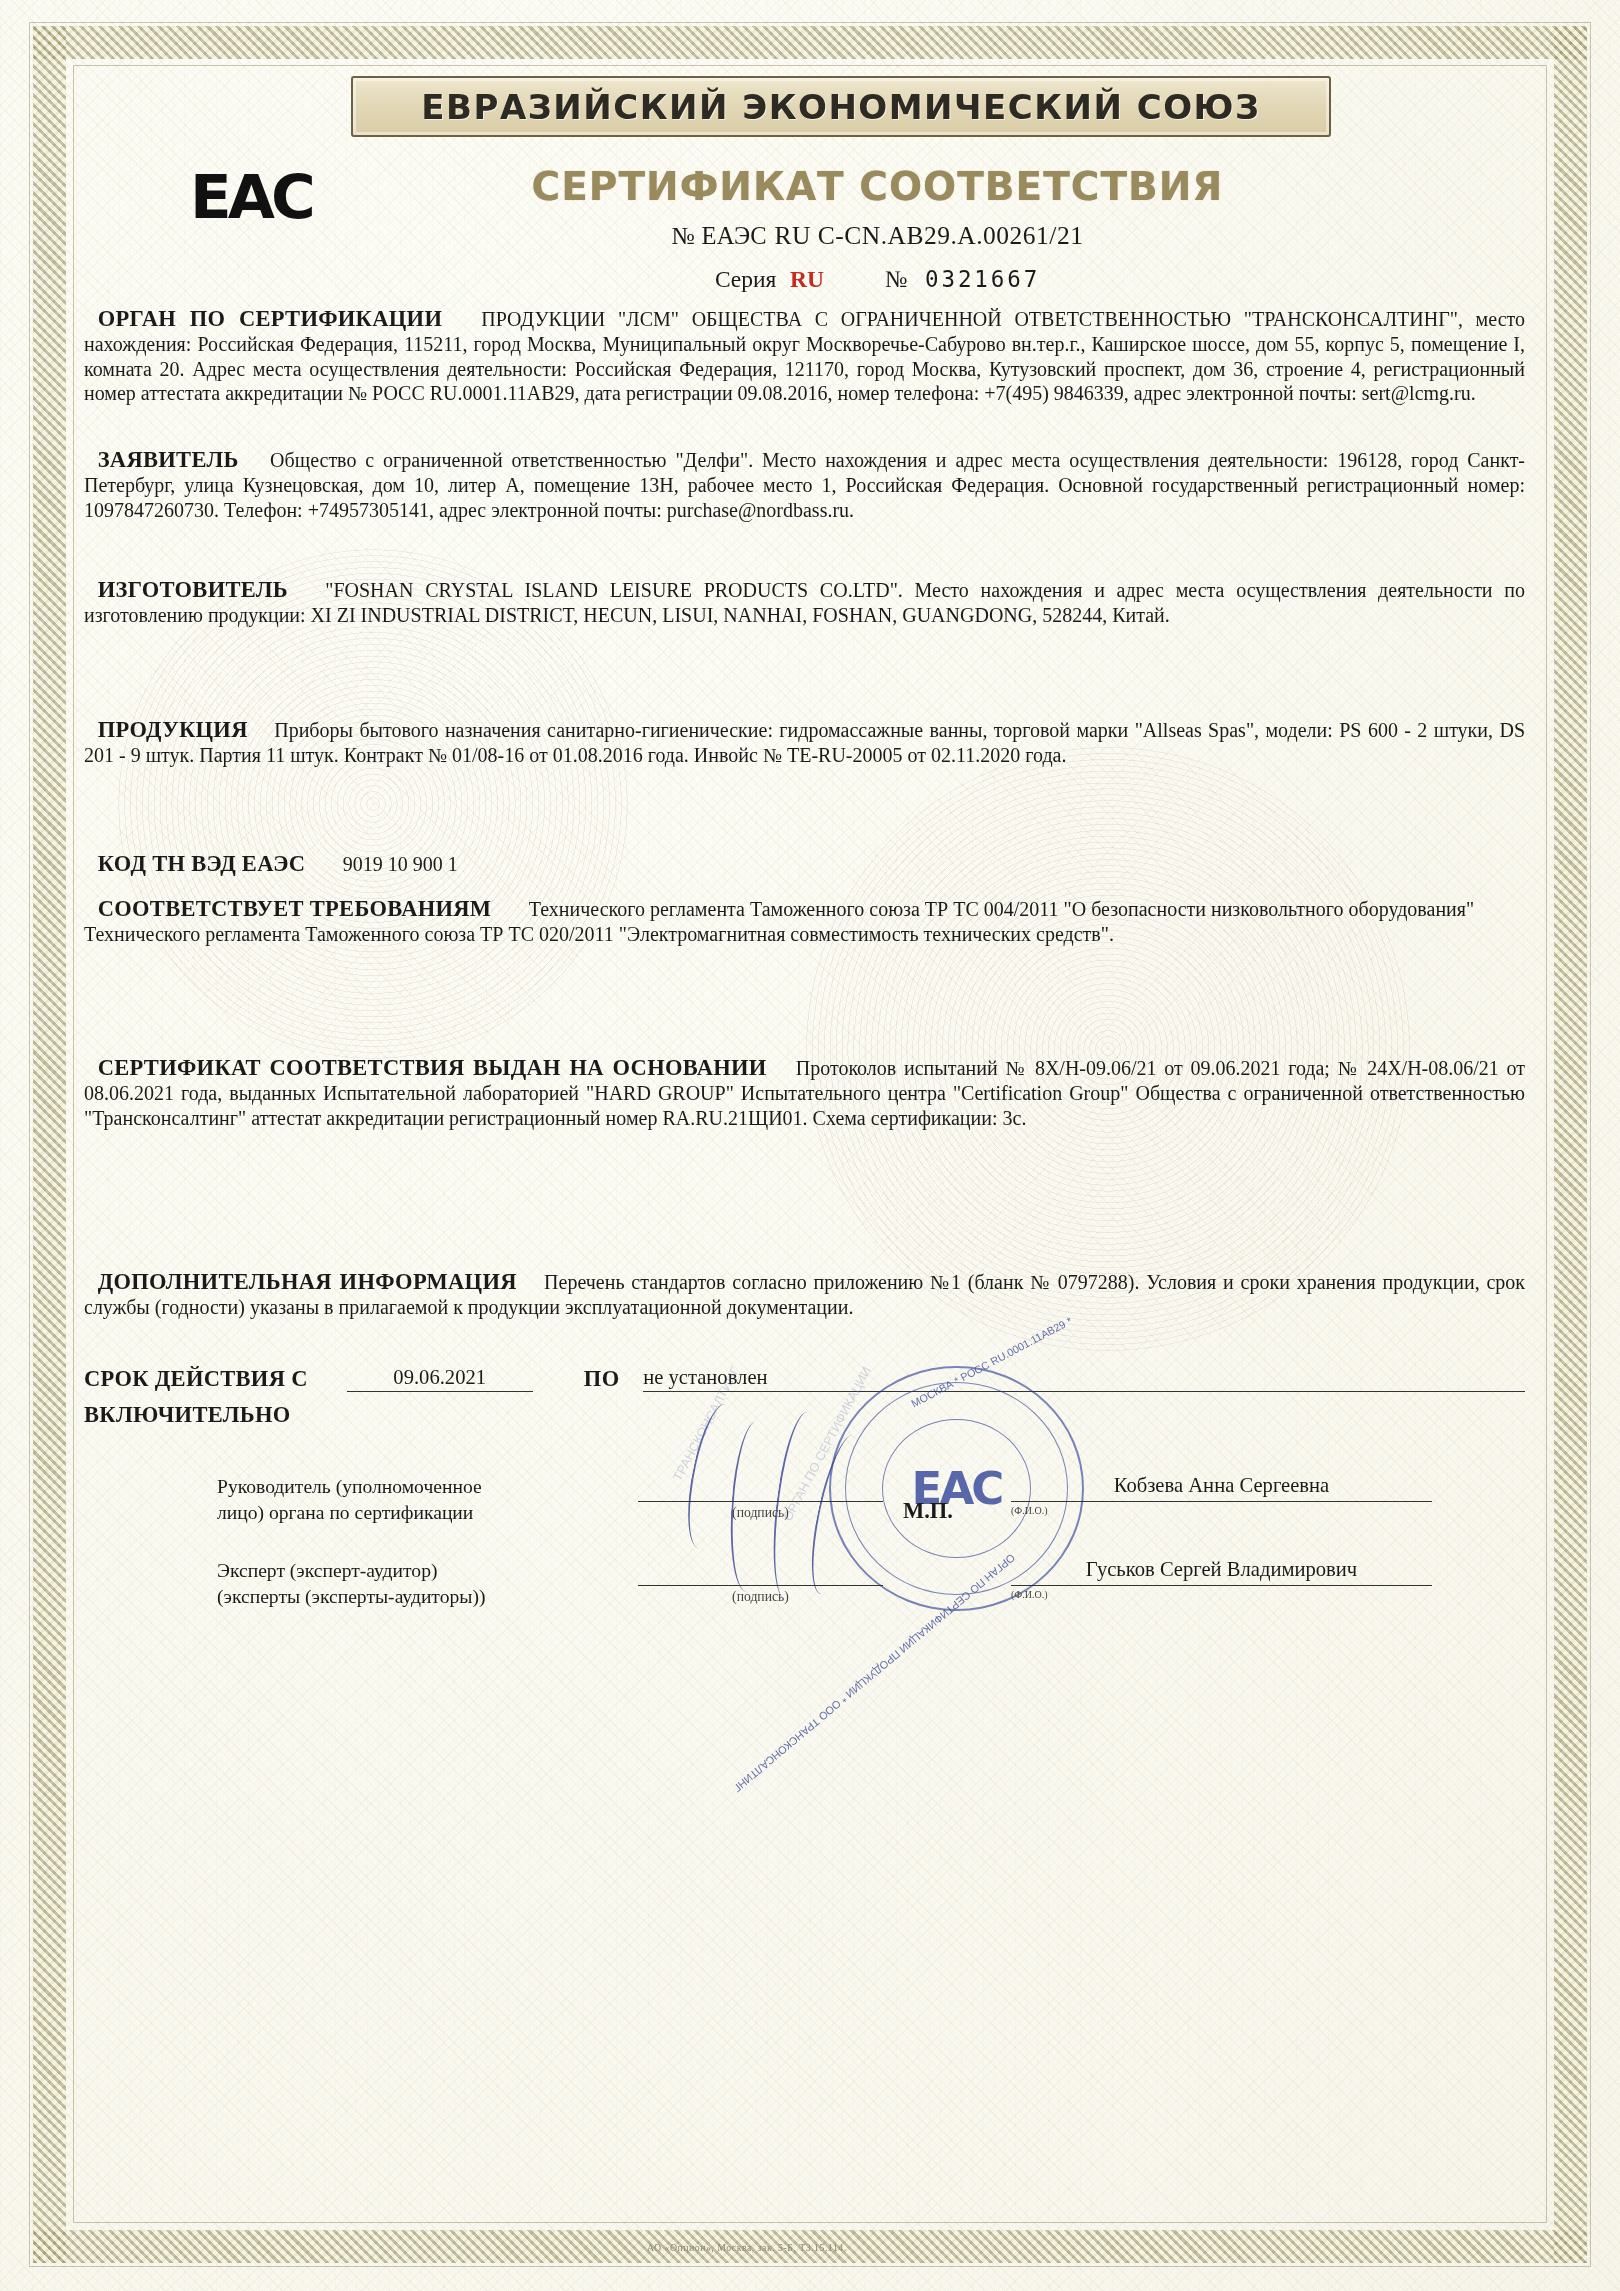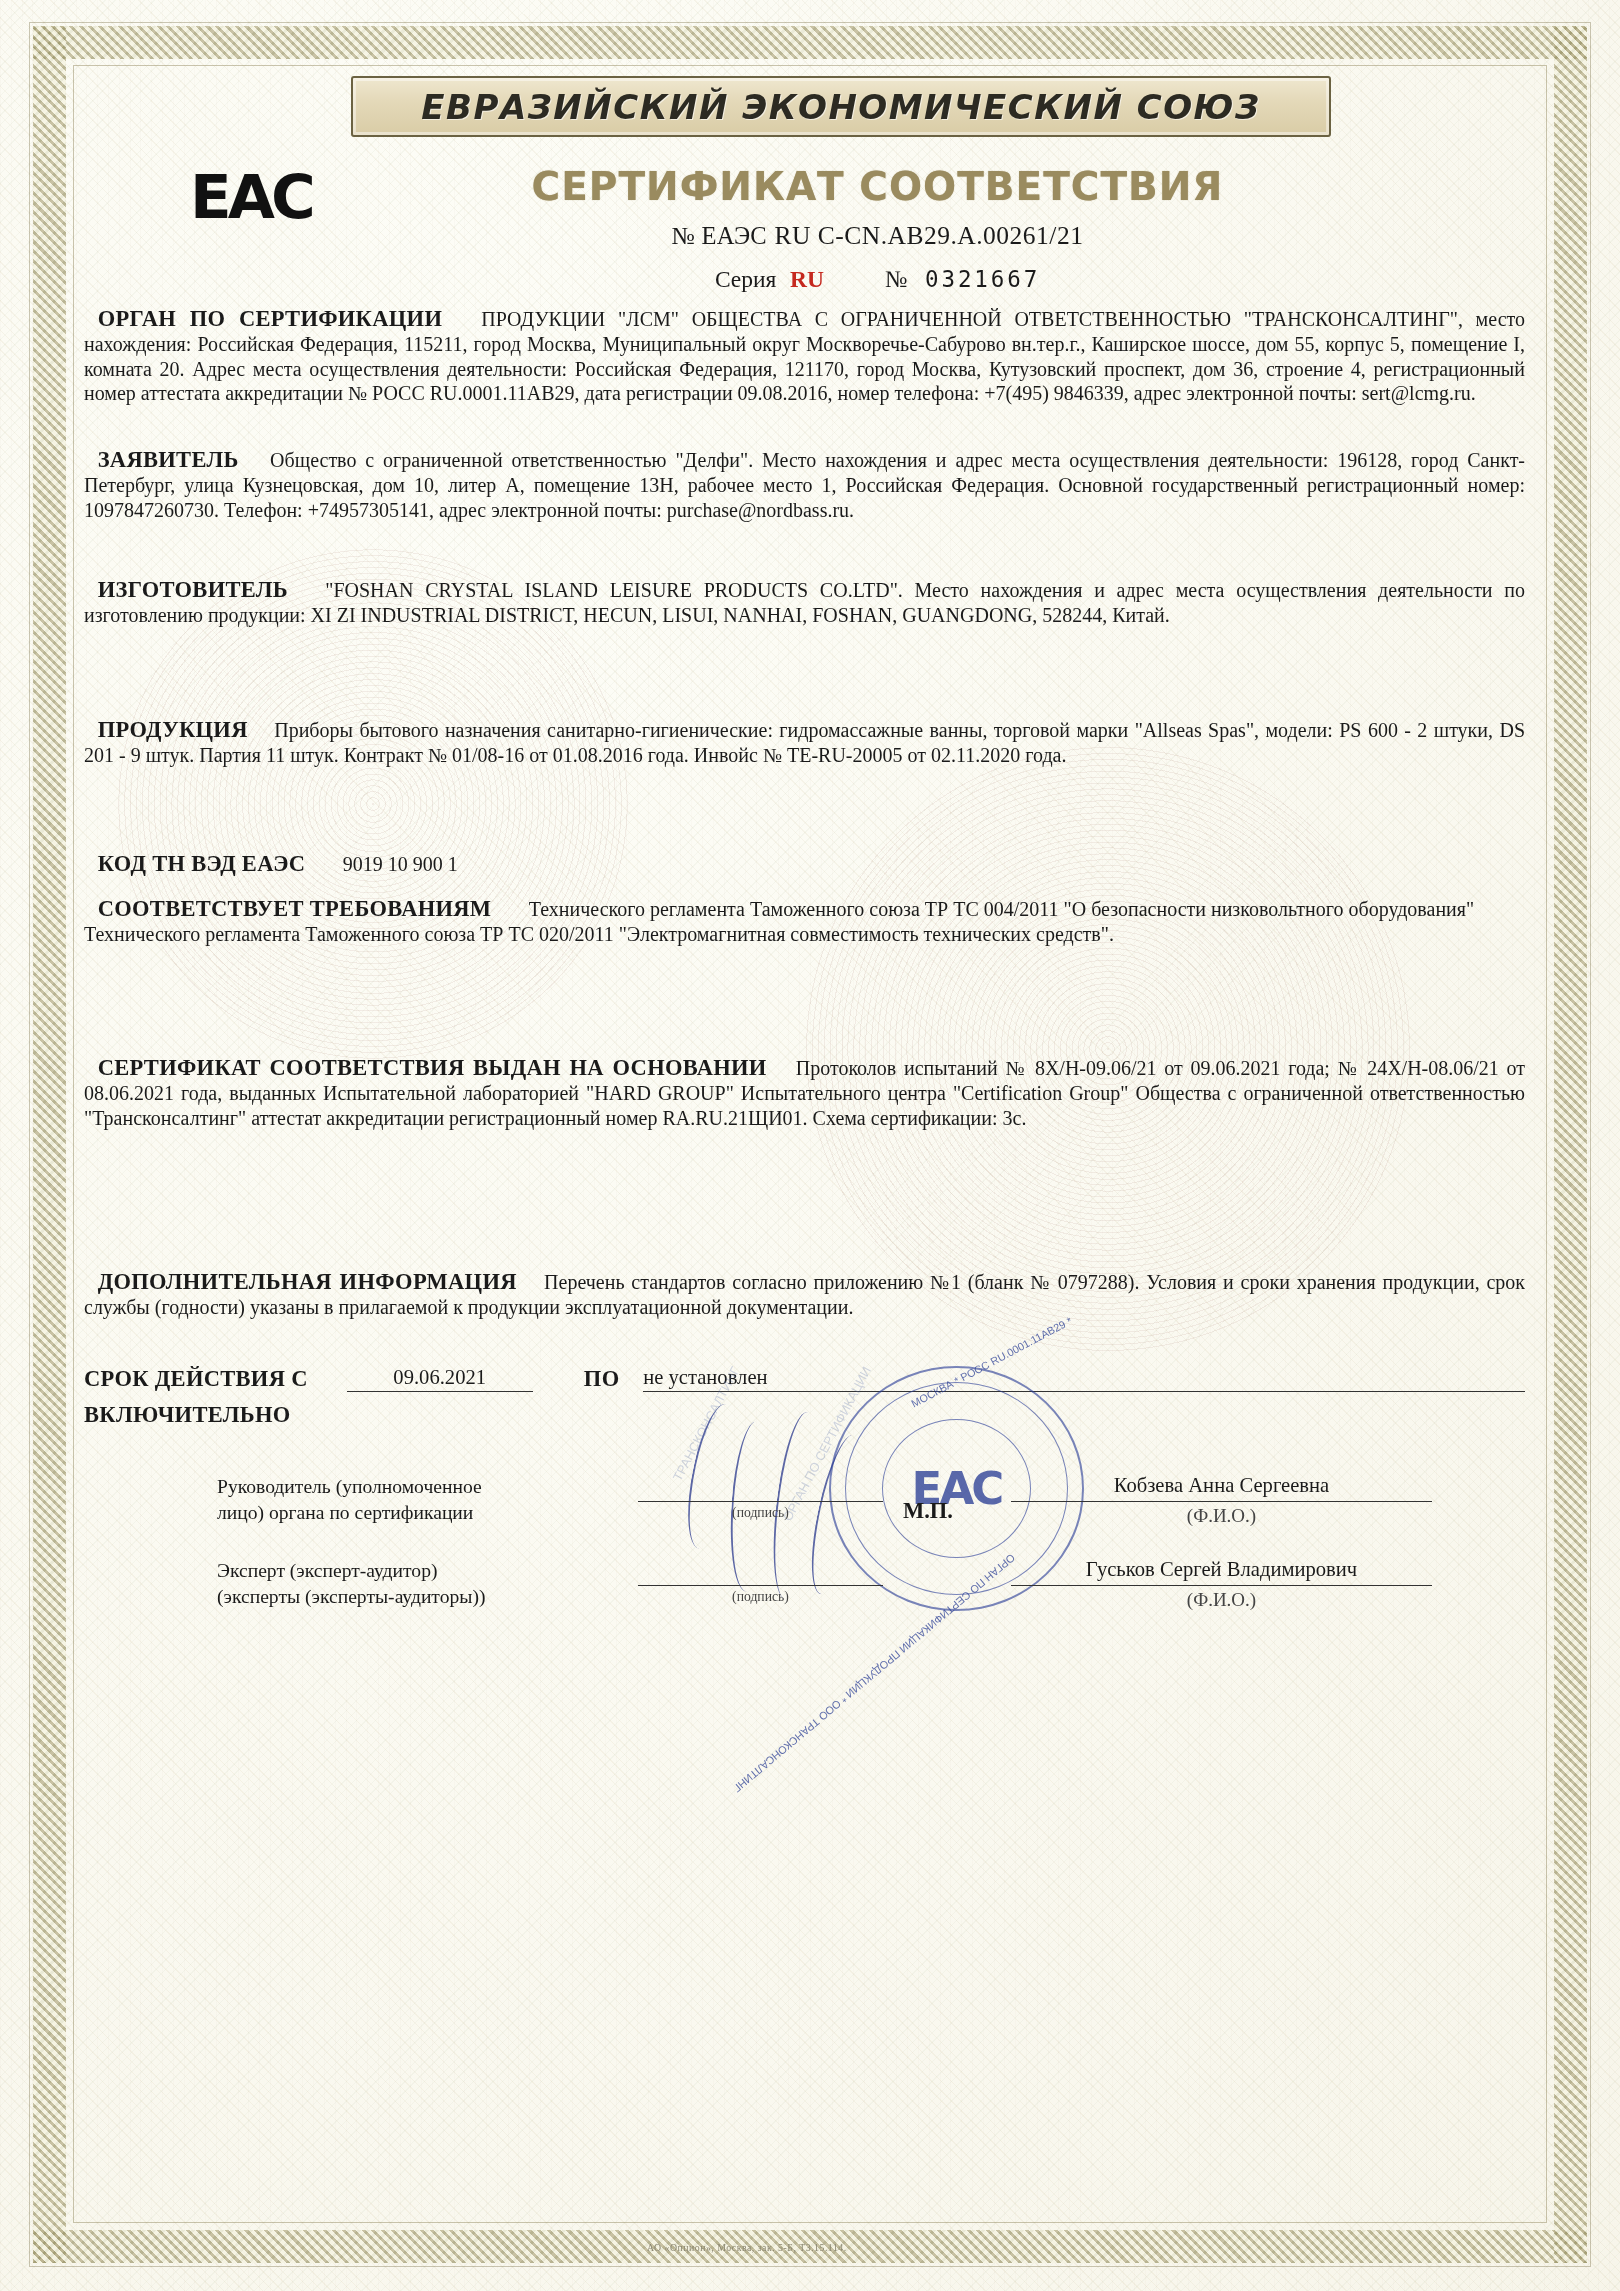--- a/index.html
+++ b/index.html
@@ -72,21 +72,20 @@
     height: 2143px;
   }
 
   
   .banner-wrap {
     position: absolute;
     left: 267px;
     top: 2px;
     width: 980px;
     height: 61px;
-    font-style: italic;
   }
   .banner {
     position: absolute;
     inset: 0;
     border: 2px solid #6b6242;
     border-radius: 2.9px;
     background:
       linear-gradient(180deg, #efe7cf 0%, #e4d9b9 40%, #d9cca6 100%);
     box-shadow: inset 0 0 0 2.9px rgba(255,255,255,0.45);
     display: flex;
@@ -267,22 +266,22 @@
     top: 0;
     width: 421px;
     text-align: center;
     font-size: 20.6px;
   }
   .sig-fio {
     position: absolute;
     left: 794px;
     top: 27.4px;
     width: 421px;
-    text-align: center;
-    font-size: 19px;
+    text-align: left;
+    font-size: 10px;
     color: #444;
     border-top: 1px solid #333;
     padding-top: 2.9px;
   }
 
   
   .stamp {
     position: absolute;
     left: 745px;
     top: 1292px;

